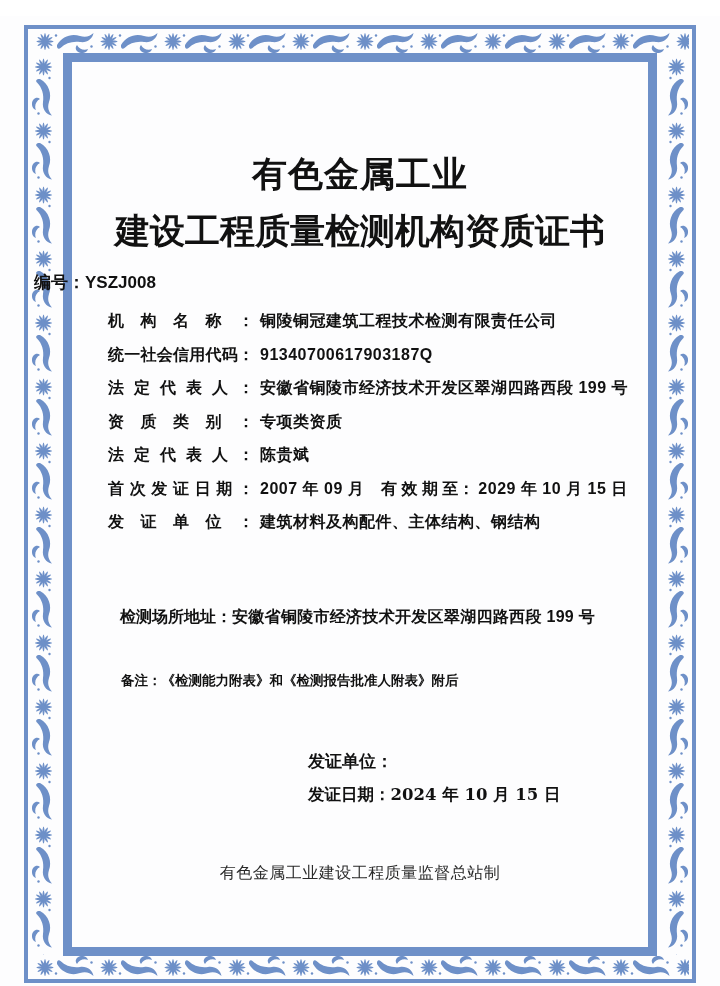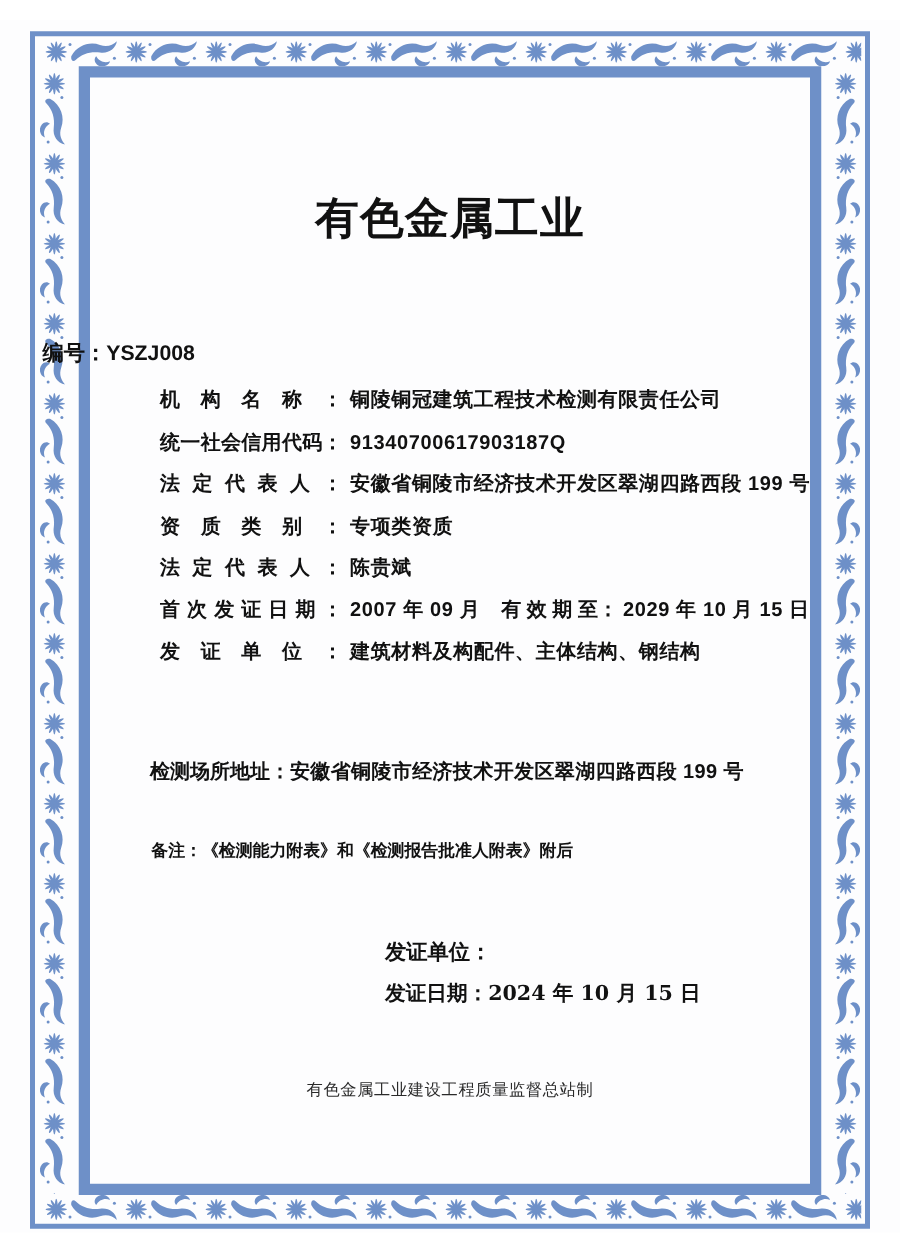--- a/index.html
+++ b/index.html
@@ -28,37 +28,37 @@
   .defs-svg{position:absolute;width:0;height:0;}
 
   
   .title1{position:absolute;left:0;right:0;top:135px;text-align:center;
     font-size:35px;font-weight:700;letter-spacing:1px;white-space:nowrap;}
   .title2{position:absolute;left:0;right:0;top:192px;text-align:center;
     font-size:35px;font-weight:700;white-space:nowrap;}
   .serial{position:absolute;left:0;right:0;top:255px;
     font-size:17px;font-weight:700;padding-left:34px;box-sizing:border-box;white-space:nowrap;}
 
-  .rows{position:absolute;left:128px;right:60px;top:288px;}
+  .rows{position:absolute;left:108px;right:60px;top:288px;}
   .row{height:33.5px;line-height:33.5px;font-size:16px;font-weight:700;white-space:nowrap;}
   .jlabel{display:inline-block;width:146px;margin-right:6px;vertical-align:top;
     text-align:justify;text-align-last:justify;white-space:nowrap;}
   .val{letter-spacing:0.5px;}
   .col1{display:inline-block;width:121px;vertical-align:top;}
   .label2{margin-right:4px;}
 
   .site{position:absolute;left:120px;top:591px;font-size:16px;font-weight:700;white-space:nowrap;}
   .site .v{letter-spacing:0.3px;}
   .remark{position:absolute;left:121px;top:656px;font-size:13.5px;font-weight:700;white-space:nowrap;}
   .issuer{position:absolute;left:308px;top:734px;font-size:17px;font-weight:700;white-space:nowrap;}
   .issue-date{position:absolute;left:308px;top:768px;font-size:16.5px;font-weight:700;white-space:nowrap;}
   .issue-date .date-val{font-family:"DejaVu Serif","Liberation Serif",serif;font-weight:700;text-align:center;}
   .footer-maker{position:absolute;left:0;right:0;top:847px;text-align:center;
     font-family:Liberation Mono, monospace;
-    font-size:13px;letter-spacing:0.5px;color:#2a2a2a;white-space:nowrap;}
+    font-size:16px;letter-spacing:0.5px;color:#2a2a2a;white-space:nowrap;}
 </style>
 </head>
 <body>
 
 <div class="page">
 
   <svg class="defs-svg" xmlns="http://www.w3.org/2000/svg" aria-hidden="true">
     <defs>
       <g id="cert-motif" style="fill:var(--blue,#6e90c8)">
         <g transform="translate(14,11.5)">
@@ -136,20 +136,21 @@
       <use href="#cert-motif" xlink:href="#cert-motif" transform="translate(23 512) rotate(90)"></use>
       <use href="#cert-motif" xlink:href="#cert-motif" transform="translate(23 576) rotate(90)"></use>
       <use href="#cert-motif" xlink:href="#cert-motif" transform="translate(23 640) rotate(90)"></use>
       <use href="#cert-motif" xlink:href="#cert-motif" transform="translate(23 704) rotate(90)"></use>
       <use href="#cert-motif" xlink:href="#cert-motif" transform="translate(23 768) rotate(90)"></use>
       <use href="#cert-motif" xlink:href="#cert-motif" transform="translate(23 832) rotate(90)"></use>
       <use href="#cert-motif" xlink:href="#cert-motif" transform="translate(23 896) rotate(90)"></use>
     </svg>
 
   <div class="title1">有色金属工业</div>
+  <div class="title2">建设工程质量检测机构资质证书</div>
 
   <div class="serial"><span>编号：</span><span>YSZJ008</span></div>
 
   <div class="rows">
     <div class="row">
       <span class="jlabel">机构名称：</span><span class="val">铜陵铜冠建筑工程技术检测有限责任公司</span>
     </div>
     <div class="row">
       <span class="jlabel">统一社会信用代码：</span><span class="val">91340700617903187Q</span>
     </div>

